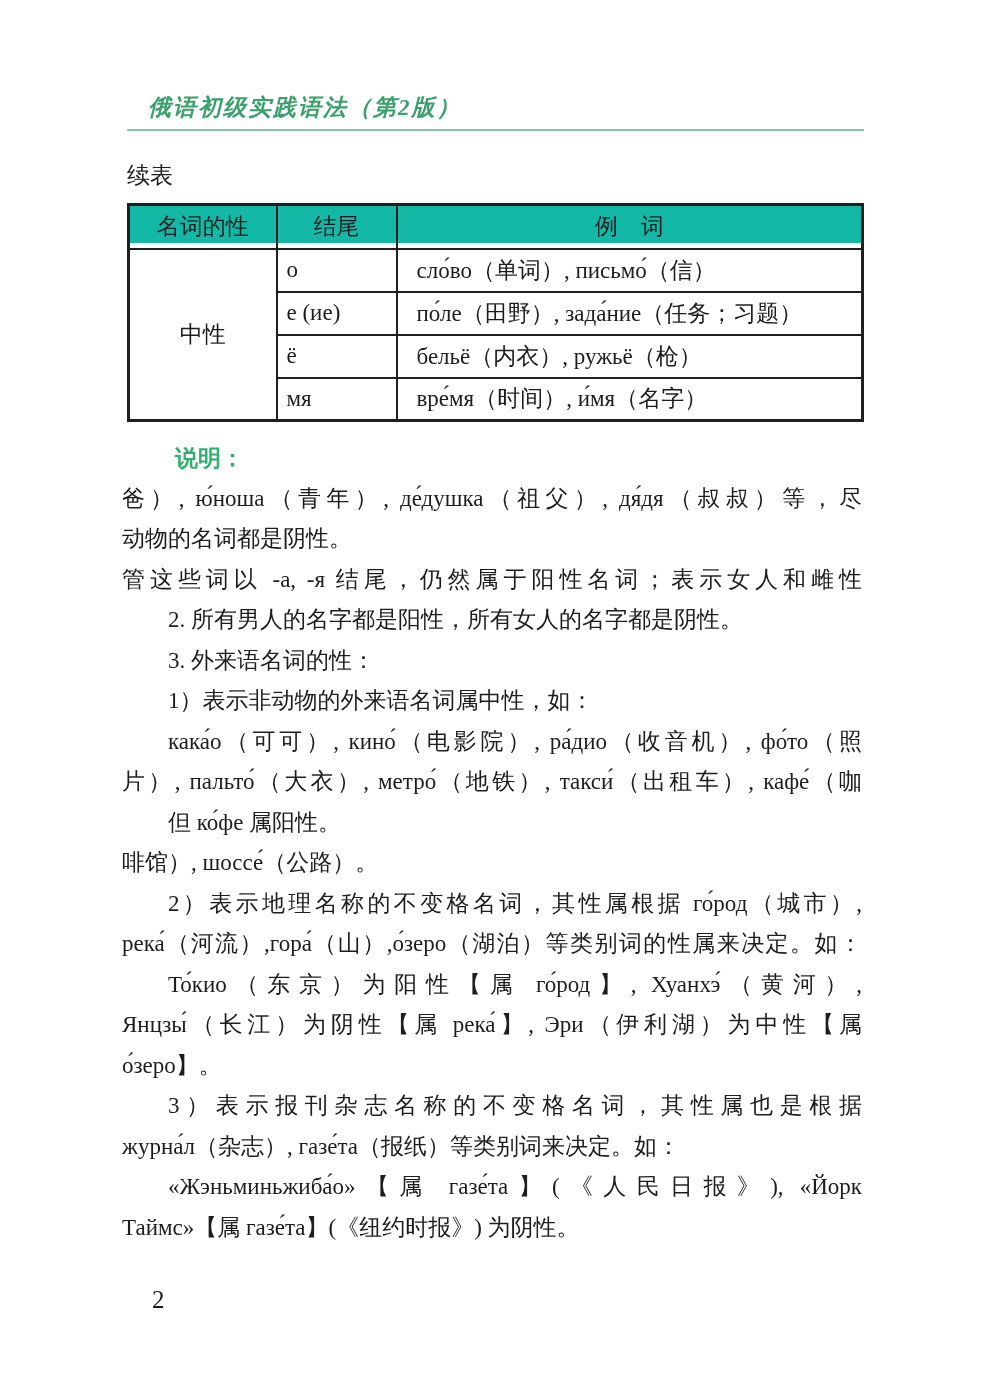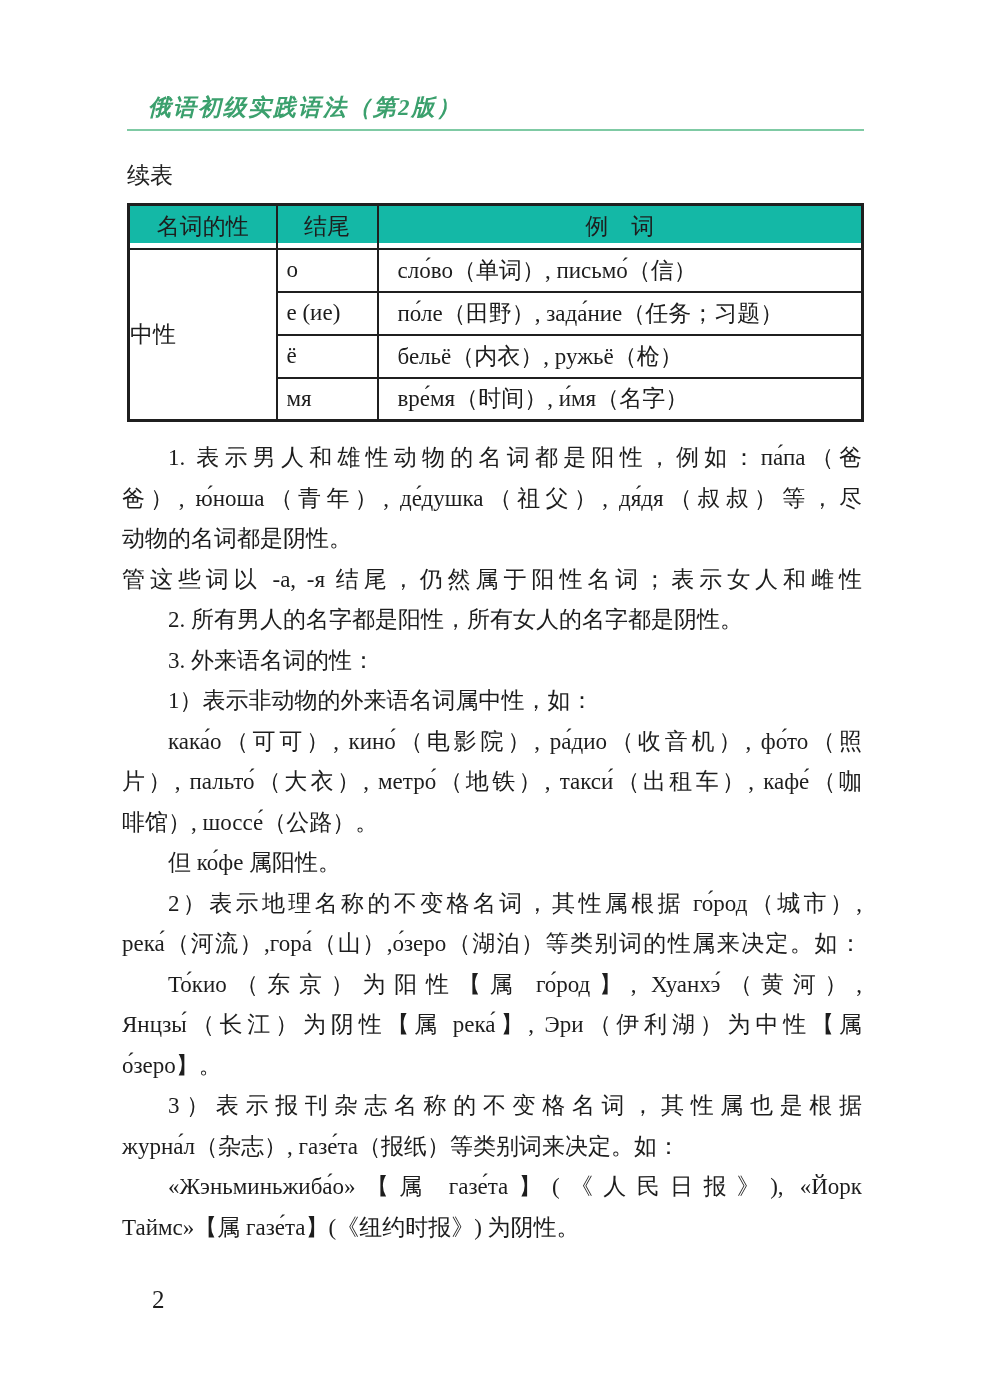--- a/index.html
+++ b/index.html
@@ -31,24 +31,24 @@
     background:#14b8a6; height:44px; font-weight:normal;
     border:2px solid #1f1f1f; border-bottom:2px solid #1f1f1f;
     box-shadow: inset 0 -5px 0 #ffffff;
     text-align:center; vertical-align:middle;
   }
   table.gender-table td {
     border:2px solid #1f1f1f; height:43px; vertical-align:middle;
     background:#ffffff;
   }
   table.gender-table .c1 { width:148px; }
-  table.gender-table .c2 { width:101px; }
+  table.gender-table .c2 { width:120px; }
   table.gender-table td.ending { padding-left:9px; text-align:left; }
   table.gender-table td.examples { padding-left:19px; text-align:left; }
-  table.gender-table td.gender { }
+  table.gender-table td.gender { text-align:center; }
   .notes {
     position:absolute; left:122px; top:438px; width:740px;
     font-size:23px; line-height:40.5px;
   }
   .notes-heading {
     font-family:"Liberation Sans","DejaVu Sans",sans-serif;
     font-weight:bold; color:#2fb06e; text-indent:2.3em;
     font-size:23px; line-height:40.5px;
   }
   .tl {
@@ -94,32 +94,32 @@
           <td class="c3 examples">бельё（内衣）, ружьё（枪）</td>
         </tr>
         <tr>
           <td class="c2 ending">мя</td>
           <td class="c3 examples">вре́мя（时间）, и́мя（名字）</td>
         </tr>
       </tbody>
   </table>
 
   <div class="notes">
+    <div class="notes-heading">说明：</div>
     <div id="notes-lines">
-        <div class="tl ind fill">1. 表示男人和雄性动物的名词都是阳性，例如：па́па（爸</div>
         <div class="tl fill">爸）, ю́ноша（青年）, де́душка（祖父）, дя́дя（叔叔）等，尽</div>
         <div class="tl">动物的名词都是阴性。</div>
         <div class="tl fill">管这些词以 -а, -я 结尾，仍然属于阳性名词；表示女人和雌性</div>
         <div class="tl ind">2. 所有男人的名字都是阳性，所有女人的名字都是阴性。</div>
         <div class="tl ind">3. 外来语名词的性：</div>
         <div class="tl ind">1）表示非动物的外来语名词属中性，如：</div>
         <div class="tl ind fill">кака́о（可可）, кино́（电影院）, ра́дио（收音机）, фо́то（照</div>
         <div class="tl fill">片）, пальто́（大衣）, метро́（地铁）, такси́（出租车）, кафе́（咖</div>
+        <div class="tl ind">但 ко́фе 属阳性。</div>
         <div class="tl">啡馆）, шоссе́（公路）。</div>
-        <div class="tl ind">但 ко́фе 属阳性。</div>
         <div class="tl ind fill">2）表示地理名称的不变格名词，其性属根据 го́род（城市）,</div>
         <div class="tl fill">река́（河流）,гора́（山）,о́зеро（湖泊）等类别词的性属来决定。如：</div>
         <div class="tl ind fill">То́кио（东京）为阳性【属 го́род】, Хуанхэ́（黄河）,</div>
         <div class="tl fill">Янцзы́（长江）为阴性【属 река́】, Эри（伊利湖）为中性【属</div>
         <div class="tl">о́зеро】。</div>
         <div class="tl ind fill">3）表示报刊杂志名称的不变格名词，其性属也是根据</div>
         <div class="tl">журна́л（杂志）, газе́та（报纸）等类别词来决定。如：</div>
         <div class="tl ind fill">«Жэньминьжиба́о»【属 газе́та】(《人民日报》), «Йорк</div>
         <div class="tl">Таймс»【属 газе́та】(《纽约时报》) 为阴性。</div>
       </div>

